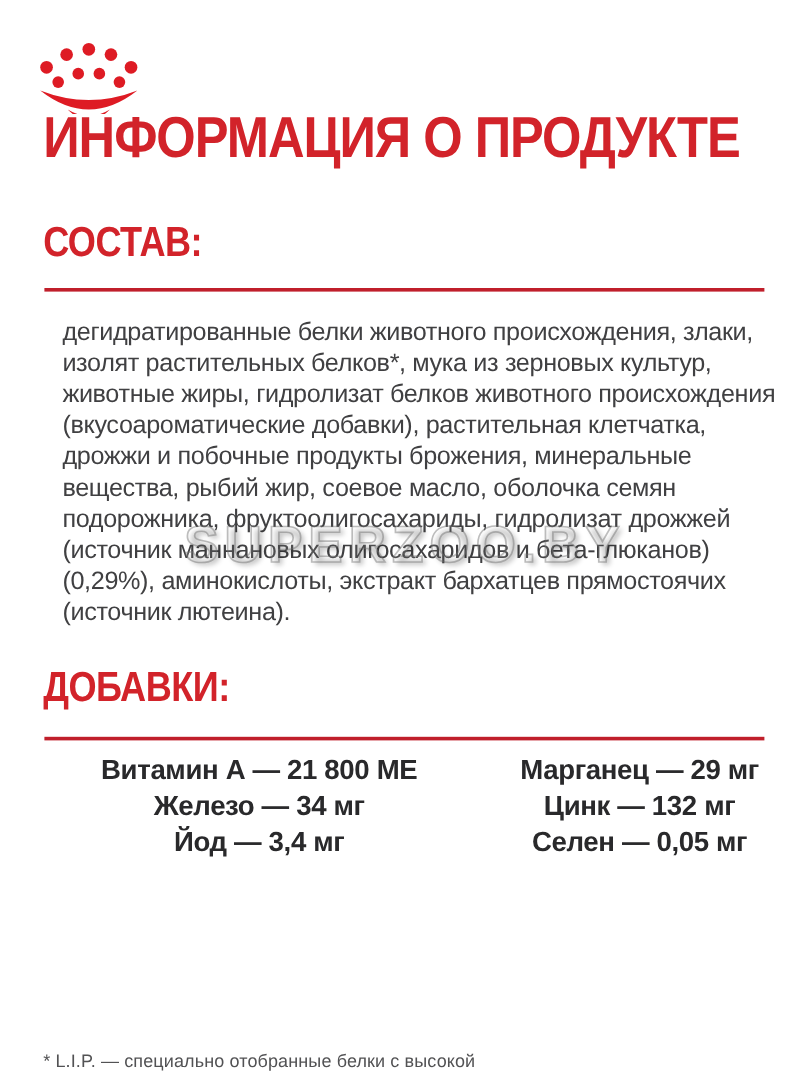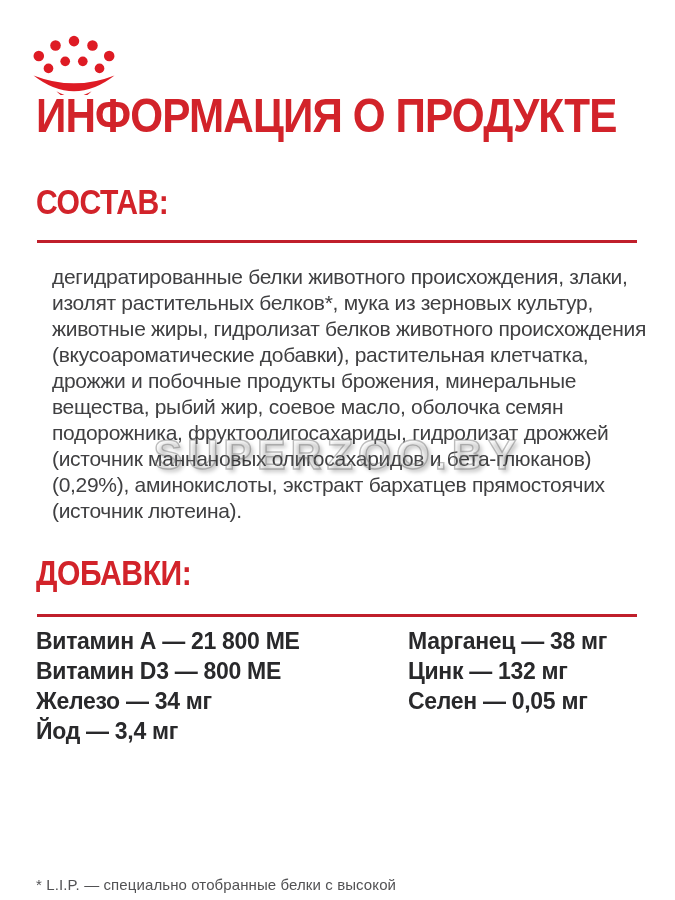--- a/index.html
+++ b/index.html
@@ -34,20 +34,21 @@
   .rule.r2{top:614px;}
   .body-text{
     position:absolute;left:36px;top:248px;width:604px;margin:16px;
     font-size:21px;line-height:26px;color:#404042;
     letter-spacing:-0.3px;
   }
   .additive-col{
     position:absolute;top:626px;margin:0;
     font-size:23px;font-weight:700;line-height:30px;color:#29292b;
     letter-spacing:-0.3px;
+    text-align:center;
   }
   .additive-col.left{left:36px;width:360px;}
   .additive-col.right{left:408px;width:250px;}
   .additive-item{white-space:nowrap;}
   .footnote{
     position:absolute;left:36px;top:874px;width:380px;margin:0;
     font-size:15px;line-height:21px;color:#525254;
     letter-spacing:0.1px;
   }
   .watermark{
@@ -87,26 +88,25 @@
 
   <p class="body-text">дегидратированные белки животного происхождения, злаки, изолят растительных белков*, мука из зерновых культур, животные жиры, гидролизат белков животного происхождения (вкусоароматические добавки), растительная клетчатка, дрожжи и побочные продукты брожения, минеральные вещества, рыбий жир, соевое масло, оболочка семян подорожника, фруктоолигосахариды, гидролизат дрожжей (источник маннановых олигосахаридов и бета-глюканов) (0,29%), аминокислоты, экстракт бархатцев прямостоячих (источник лютеина).</p>
 
   <div class="watermark">SUPERZOO.BY</div>
 
   <h2 class="sec-heading additives">ДОБАВКИ:</h2>
   <div class="rule r2"></div>
 
   <div class="additive-col left">
     <div class="additive-item">Витамин А — 21 800 МЕ</div>
-    <div class="additive-item">Витамин D3 — 800 МЕ</div>
     <div class="additive-item">Железо — 34 мг</div>
     <div class="additive-item">Йод — 3,4 мг</div>
   </div>
 
   <div class="additive-col right">
-    <div class="additive-item">Марганец — 38 мг</div>
+    <div class="additive-item">Марганец — 29 мг</div>
     <div class="additive-item">Цинк — 132 мг</div>
     <div class="additive-item">Селен — 0,05 мг</div>
   </div>
 
   <p class="footnote">* L.I.P. — специально отобранные белки с высокой степенью усвояемости.</p>
 
 </div>
 
 </body></html>

